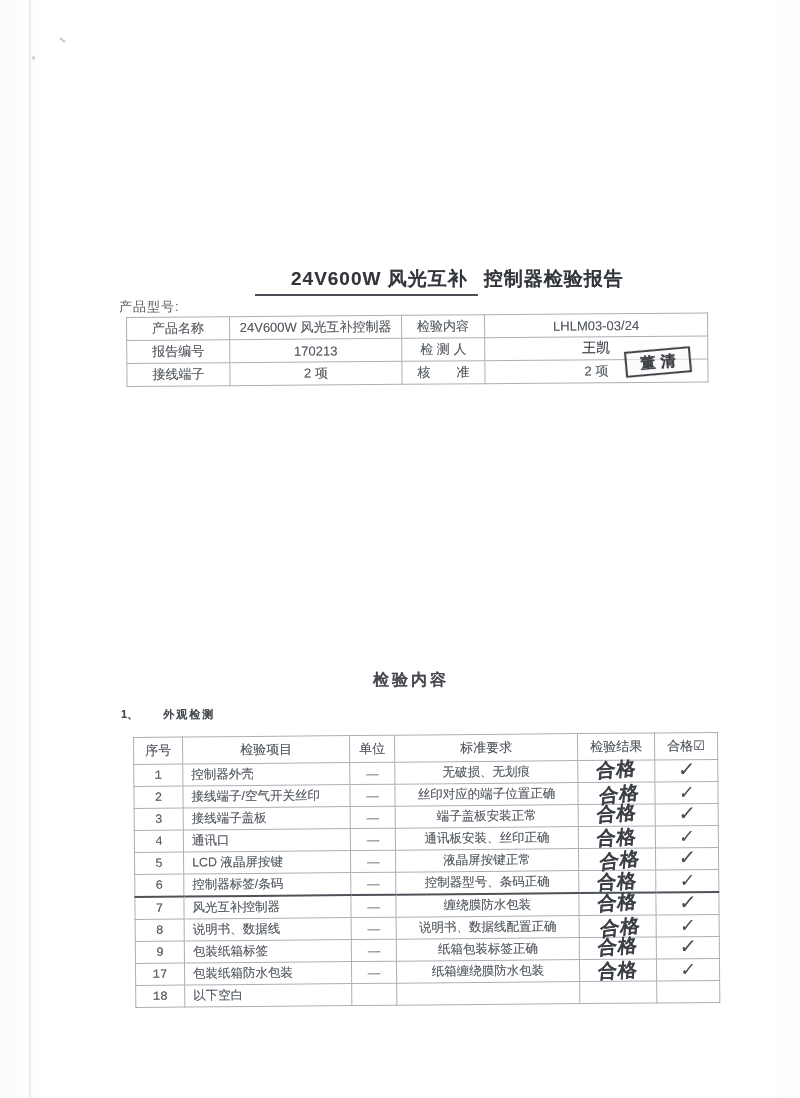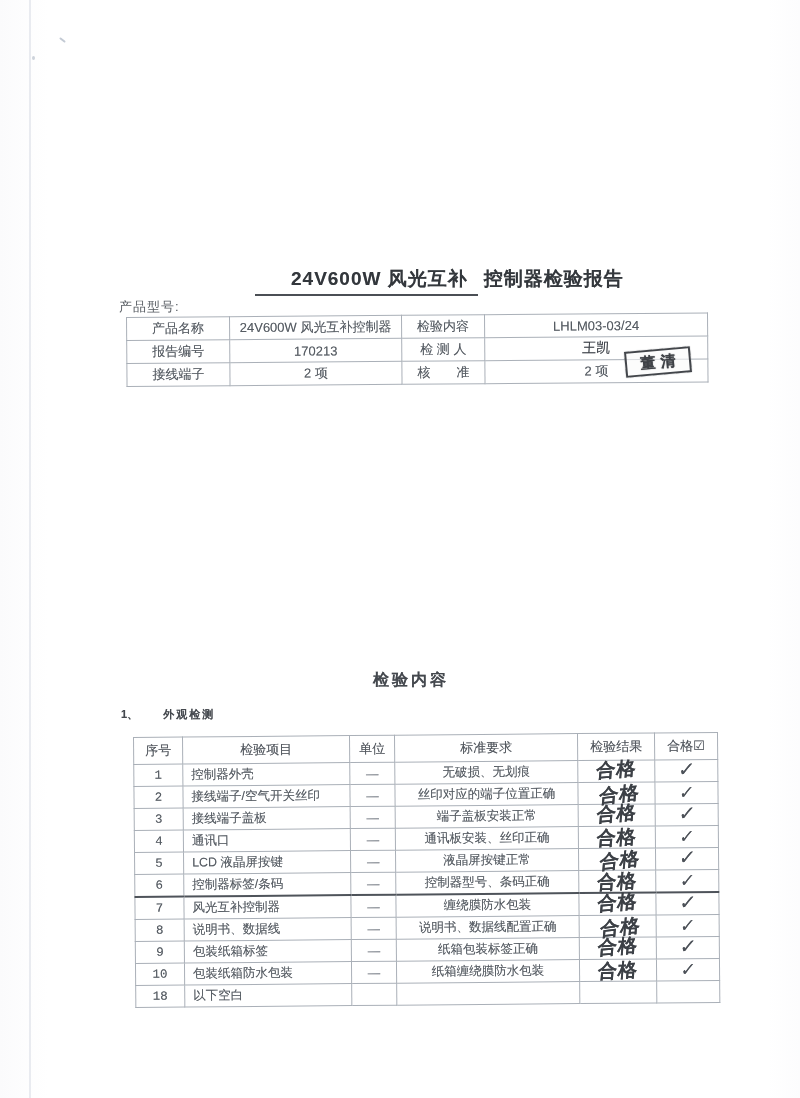--- a/index.html
+++ b/index.html
@@ -243,21 +243,21 @@
       </tr>
       <tr>
         <td class="c1">9</td>
         <td class="c2 item">包装纸箱标签</td>
         <td class="c3 unit">—</td>
         <td class="c4">纸箱包装标签正确</td>
         <td class="c5"><span class="hw">合格</span></td>
         <td class="c6"><span class="check">✓</span></td>
       </tr>
       <tr>
-        <td class="c1">10</td>
+        <td class="c1">17</td>
         <td class="c2 item">包装纸箱防水包装</td>
         <td class="c3 unit">—</td>
         <td class="c4">纸箱缠绕膜防水包装</td>
         <td class="c5"><span class="hw">合格</span></td>
         <td class="c6"><span class="check">✓</span></td>
       </tr>
       <tr>
         <td class="c1">18</td>
         <td class="c2 item">以下空白</td>
         <td class="c3 unit"></td>

